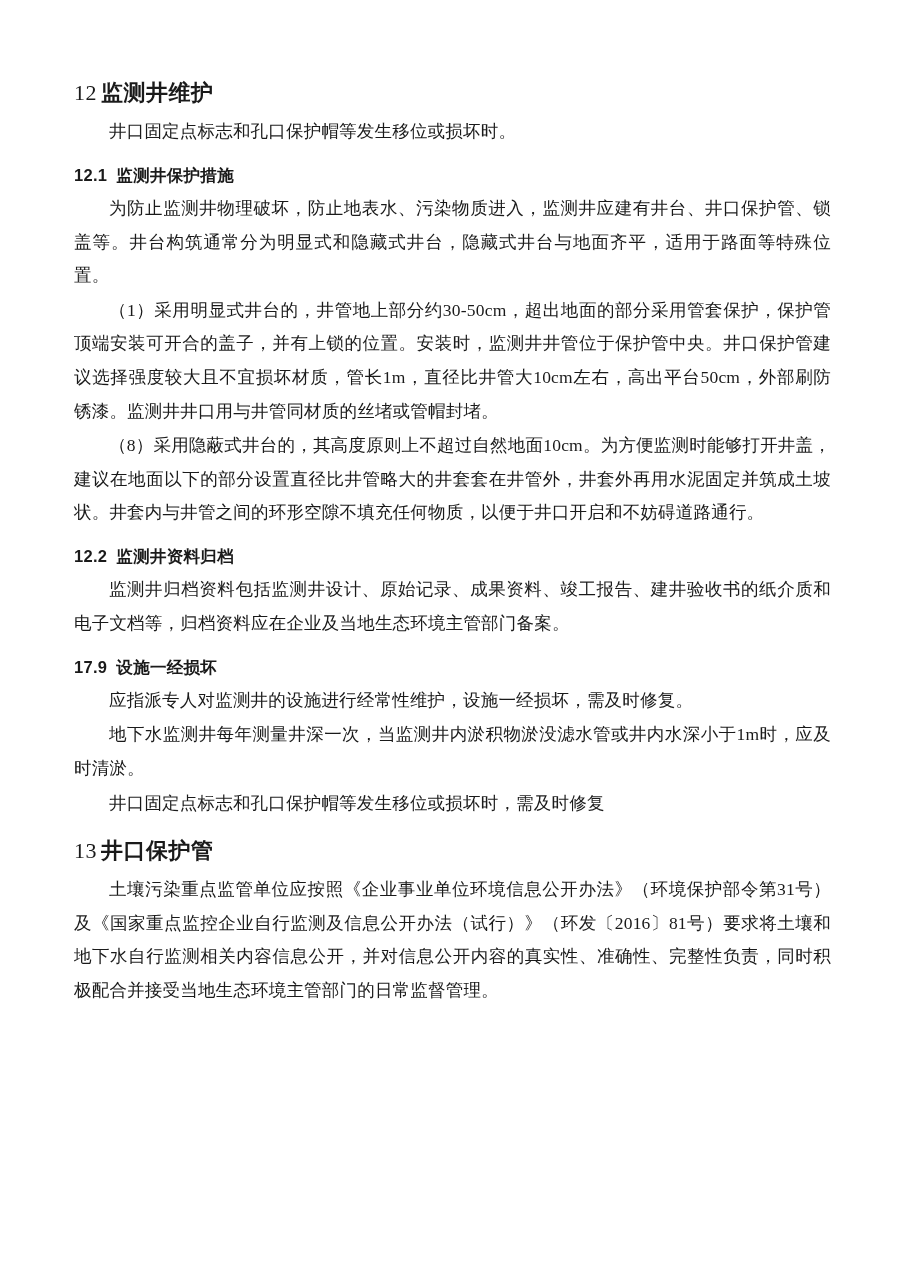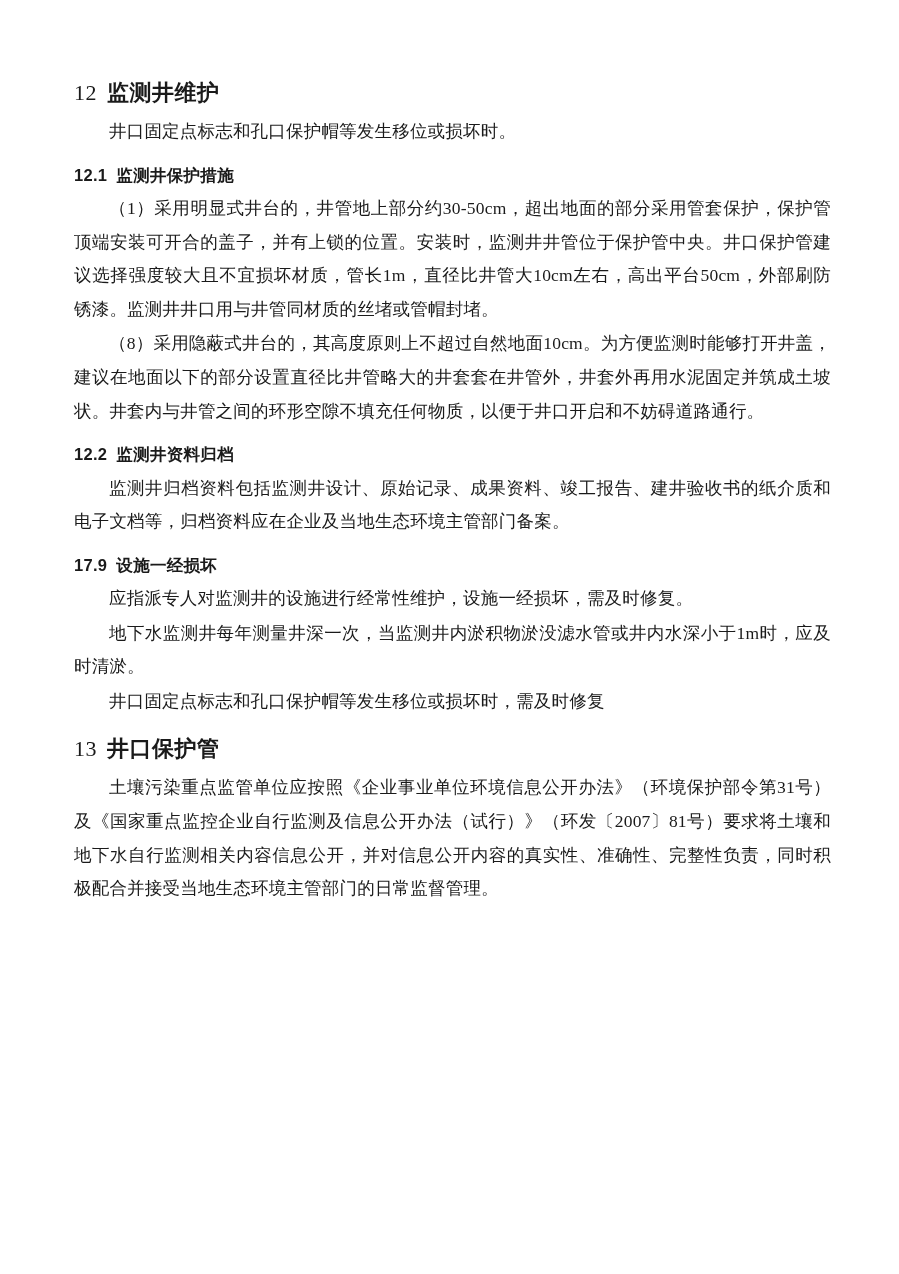--- a/index.html
+++ b/index.html
@@ -29,21 +29,21 @@
     font-size: 22px;
     font-weight: bold;
     letter-spacing: 0.5px;
     margin: 14px 0 6px 0;
     line-height: 1.5;
   }
   .h1 .num {
     font-family: "Liberation Serif", "DejaVu Serif", serif;
     font-weight: normal;
     font-size: 22px;
-    margin-right: 10px;
+    margin-right: 4px;
   }
   .h2 {
     font-family: "Liberation Sans", "DejaVu Sans", sans-serif;
     font-size: 16.5px;
     font-weight: bold;
     margin: 13px 0 4px 0;
     line-height: 1.6;
     letter-spacing: 0.3px;
   }
   .h2 .num {
@@ -67,20 +67,21 @@
   <h1 class="h1">
     <span class="num">12</span><span>监测井维护</span>
   </h1>
 
   <p>井口固定点标志和孔口保护帽等发生移位或损坏时。</p>
 
   <h2 class="h2">
     <span class="num">12.1</span><span>监测井保护措施</span>
   </h2>
 
+  <p>为防止监测井物理破坏，防止地表水、污染物质进入，监测井应建有井台、井口保护管、锁盖等。井台构筑通常分为明显式和隐藏式井台，隐藏式井台与地面齐平，适用于路面等特殊位置。</p>
   <p>（1）采用明显式井台的，井管地上部分约30-50cm，超出地面的部分采用管套保护，保护管顶端安装可开合的盖子，并有上锁的位置。安装时，监测井井管位于保护管中央。井口保护管建议选择强度较大且不宜损坏材质，管长1m，直径比井管大10cm左右，高出平台50cm，外部刷防锈漆。监测井井口用与井管同材质的丝堵或管帽封堵。</p>
   <p>（8）采用隐蔽式井台的，其高度原则上不超过自然地面10cm。为方便监测时能够打开井盖，建议在地面以下的部分设置直径比井管略大的井套套在井管外，井套外再用水泥固定并筑成土坡状。井套内与井管之间的环形空隙不填充任何物质，以便于井口开启和不妨碍道路通行。</p>
 
   <h2 class="h2">
     <span class="num">12.2</span><span>监测井资料归档</span>
   </h2>
 
   <p>监测井归档资料包括监测井设计、原始记录、成果资料、竣工报告、建井验收书的纸介质和电子文档等，归档资料应在企业及当地生态环境主管部门备案。</p>
 
   <h2 class="h2">
@@ -88,15 +89,15 @@
   </h2>
 
   <p>应指派专人对监测井的设施进行经常性维护，设施一经损坏，需及时修复。</p>
   <p>地下水监测井每年测量井深一次，当监测井内淤积物淤没滤水管或井内水深小于1m时，应及时清淤。</p>
   <p>井口固定点标志和孔口保护帽等发生移位或损坏时，需及时修复</p>
 
   <h1 class="h1">
     <span class="num">13</span><span>井口保护管</span>
   </h1>
 
-  <p>土壤污染重点监管单位应按照《企业事业单位环境信息公开办法》（环境保护部令第31号）及《国家重点监控企业自行监测及信息公开办法（试行）》（环发〔2007〕81号）要求将土壤和地下水自行监测相关内容信息公开，并对信息公开内容的真实性、准确性、完整性负责，同时积极配合并接受当地生态环境主管部门的日常监督管理。</p>
+  <p>土壤污染重点监管单位应按照《企业事业单位环境信息公开办法》（环境保护部令第31号）及《国家重点监控企业自行监测及信息公开办法（试行）》（环发〔2016〕81号）要求将土壤和地下水自行监测相关内容信息公开，并对信息公开内容的真实性、准确性、完整性负责，同时积极配合并接受当地生态环境主管部门的日常监督管理。</p>
 
 </div>
 
 </body></html>

